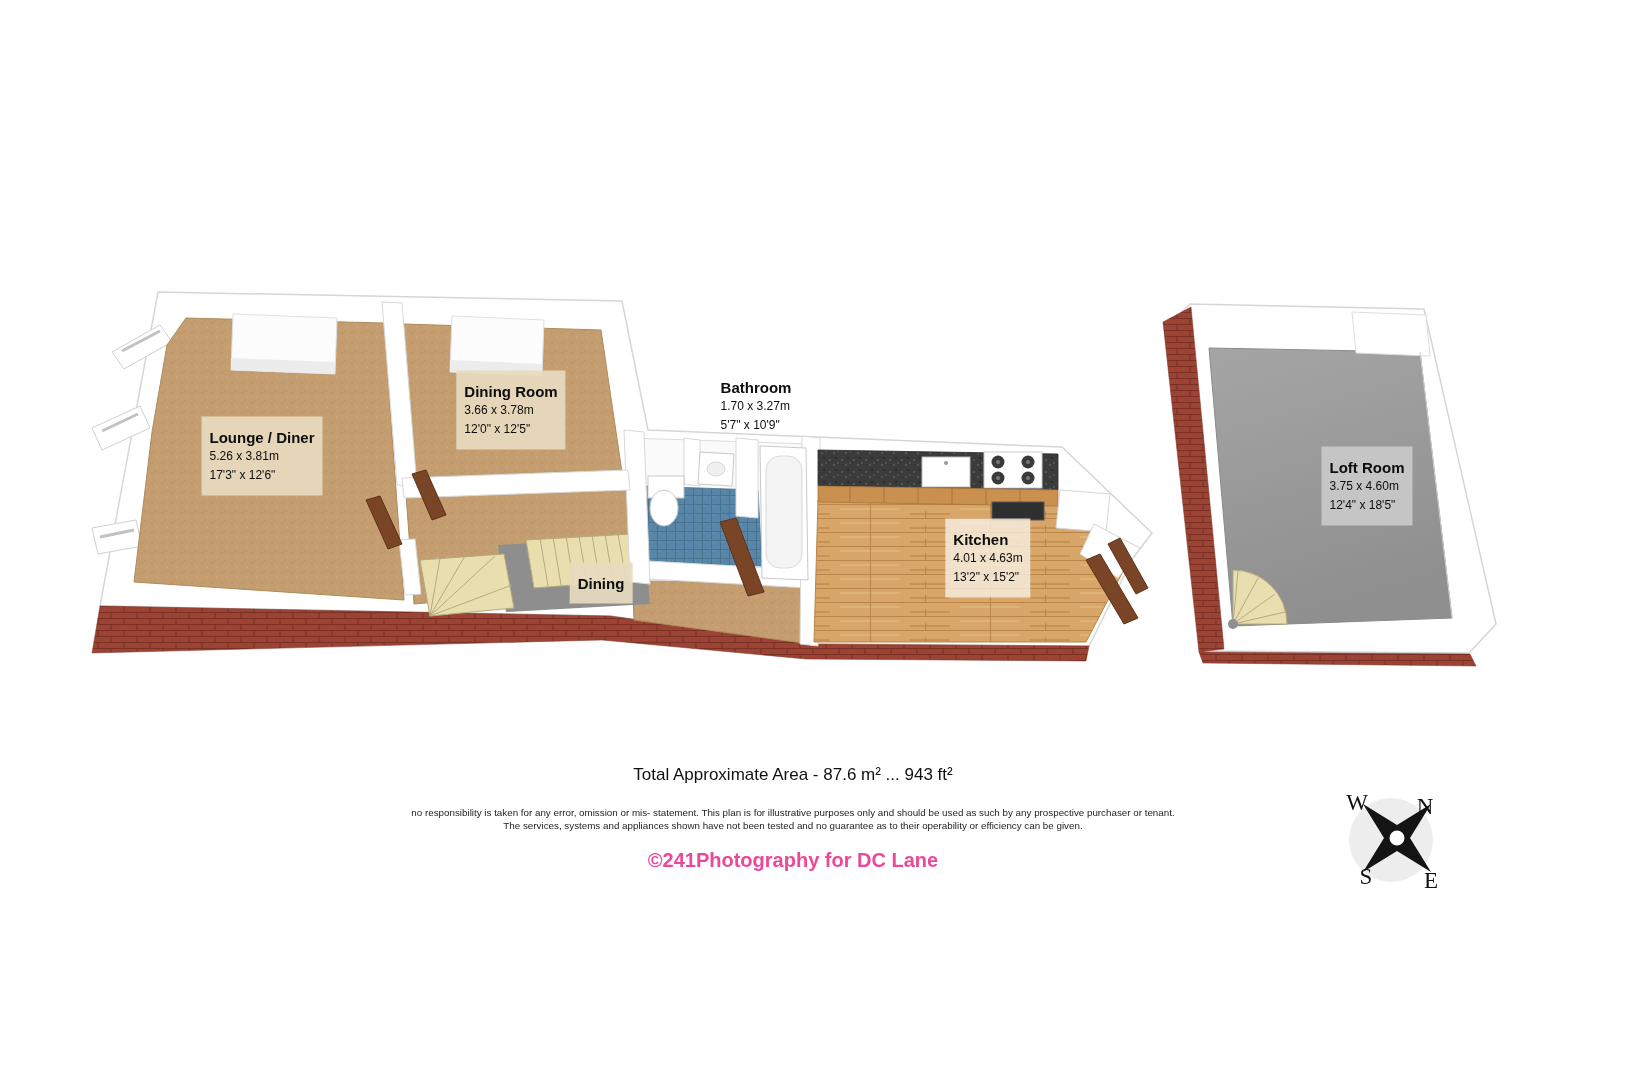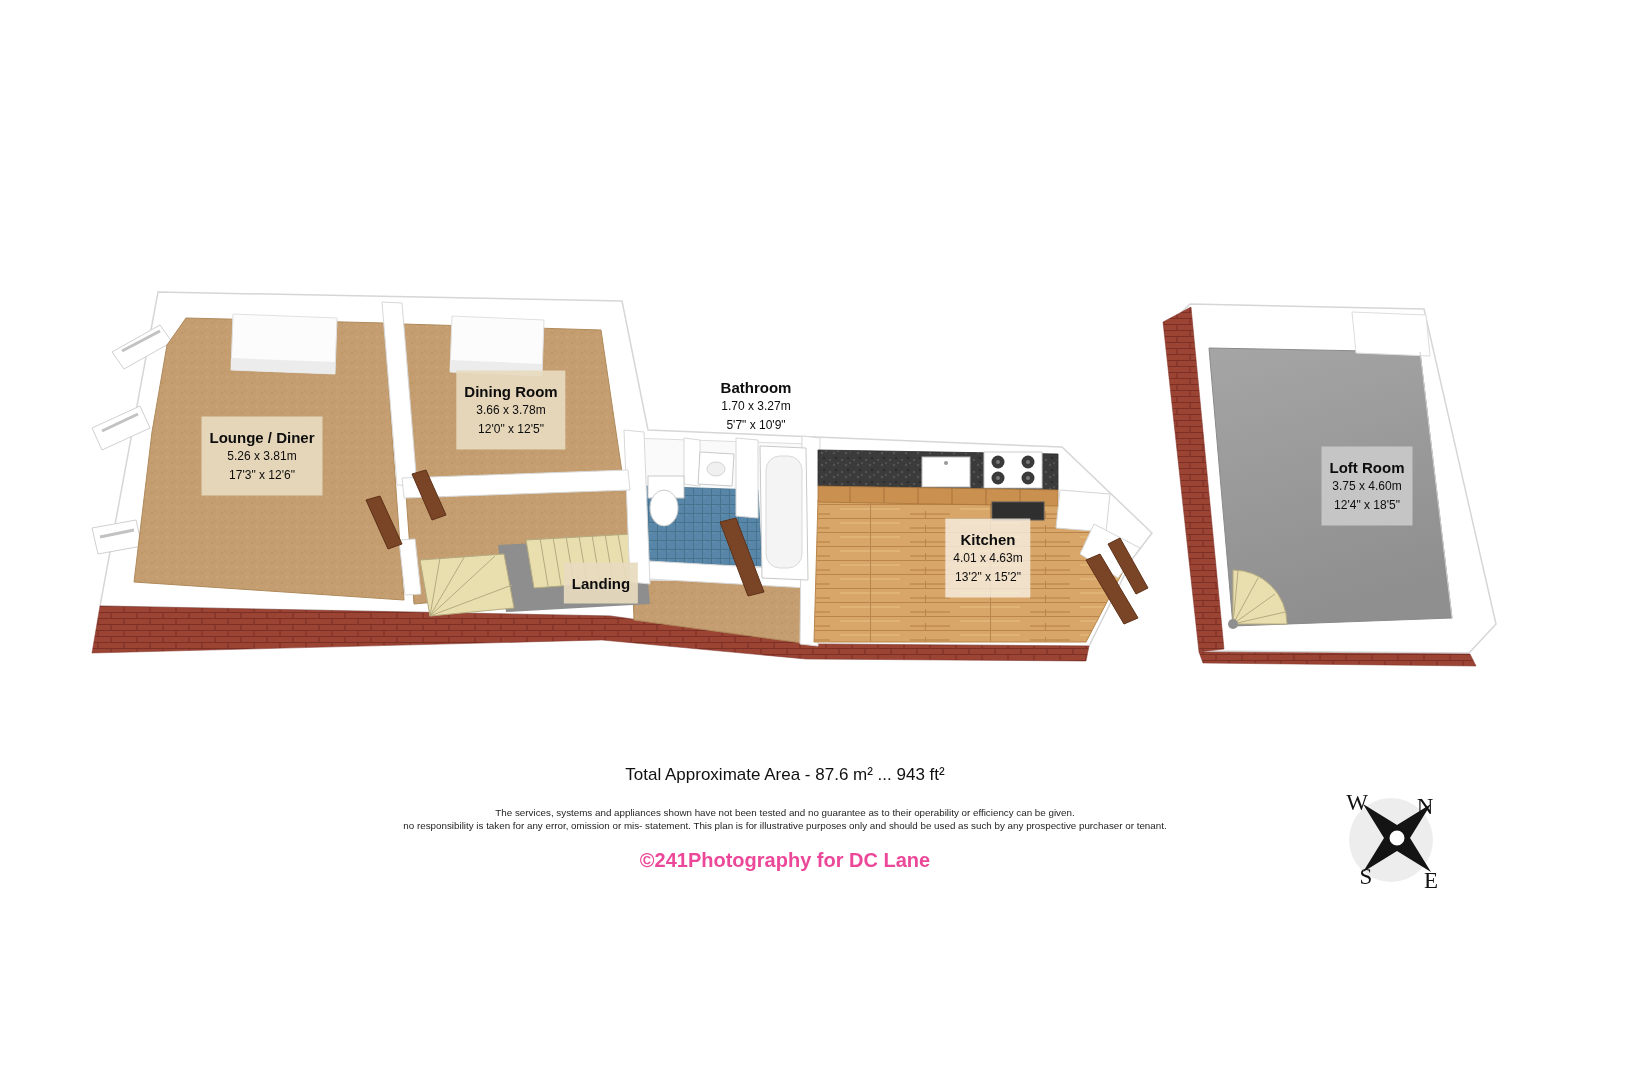--- a/index.html
+++ b/index.html
@@ -1,27 +1,27 @@
 <!DOCTYPE html>
 <html><head>
 <meta charset="utf-8">
 <style>
   html,body{margin:0;padding:0;background:#ffffff;}
   .stage{position:relative;width:1629px;height:1080px;background:#ffffff;overflow:hidden;
          font-family:"Liberation Sans",sans-serif;color:#111;}
   .plan-svg{position:absolute;left:0;top:0;}
-  .room-label{position:absolute;transform:translate(-50%,-50%);text-align:center;
+  .room-label{position:absolute;transform:translate(-50%,-50%);
               color:#0d0d0d;padding:11px 8px;line-height:19px;white-space:nowrap;}
   .room-label .rname{display:block;font-weight:bold;font-size:15px;}
   .room-label .rdim{display:block;font-size:12px;}
   .bg-beige{background:rgba(231,218,191,0.92);}
   .bg-kitchen{background:rgba(247,240,226,0.80);}
   .bg-loft{background:rgba(201,201,201,0.92);}
   .bg-none{background:transparent;}
-  .footer-line{position:absolute;left:0;width:1570px;text-align:center;}
+  .footer-line{position:absolute;left:0;width:1570px;text-align:center;padding-left:8px;}
   .total-area{top:765px;font-size:17px;color:#111;}
   .disclaimer{top:806px;font-size:9.8px;line-height:13px;color:#1d1d1d;}
   .credit{top:849px;font-size:20px;font-weight:bold;color:#ec4899;}
   .compass-letter{font-family:"Liberation Serif",serif;font-size:23px;fill:#111;}
 </style>
 </head>
 <body>
 
 <div class="stage">
 
@@ -205,31 +205,31 @@
     <span class="rdim">5'7" x 10'9"</span>
   </div>
 
   <div class="room-label bg-kitchen" style="left:988px;top:558px">
     <span class="rname">Kitchen</span>
     <span class="rdim">4.01 x 4.63m</span>
     <span class="rdim">13'2" x 15'2"</span>
   </div>
 
   <div class="room-label bg-beige" style="left:601px;top:583px">
-    <span class="rname">Landing</span>
+    <span class="rname">Dining</span>
   </div>
 
   <div class="room-label bg-loft" style="left:1367px;top:486px">
     <span class="rname">Loft Room</span>
     <span class="rdim">3.75 x 4.60m</span>
     <span class="rdim">12'4" x 18'5"</span>
   </div>
 
   <div class="footer-line total-area">Total Approximate Area - 87.6 m² ... 943 ft²</div>
 
   <div class="footer-line disclaimer">
+    <div>no responsibility is taken for any error, omission or mis- statement.  This plan is for illustrative purposes only and should be used as such by any prospective purchaser or tenant.</div>
     <div>The services, systems and appliances shown have not been tested and no guarantee as to their operability or efficiency can be given.</div>
-    <div>no responsibility is taken for any error, omission or mis- statement.  This plan is for illustrative purposes only and should be used as such by any prospective purchaser or tenant.</div>
   </div>
 
   <div class="footer-line credit">©241Photography for DC Lane</div>
 
 </div>
 
 </body></html>

